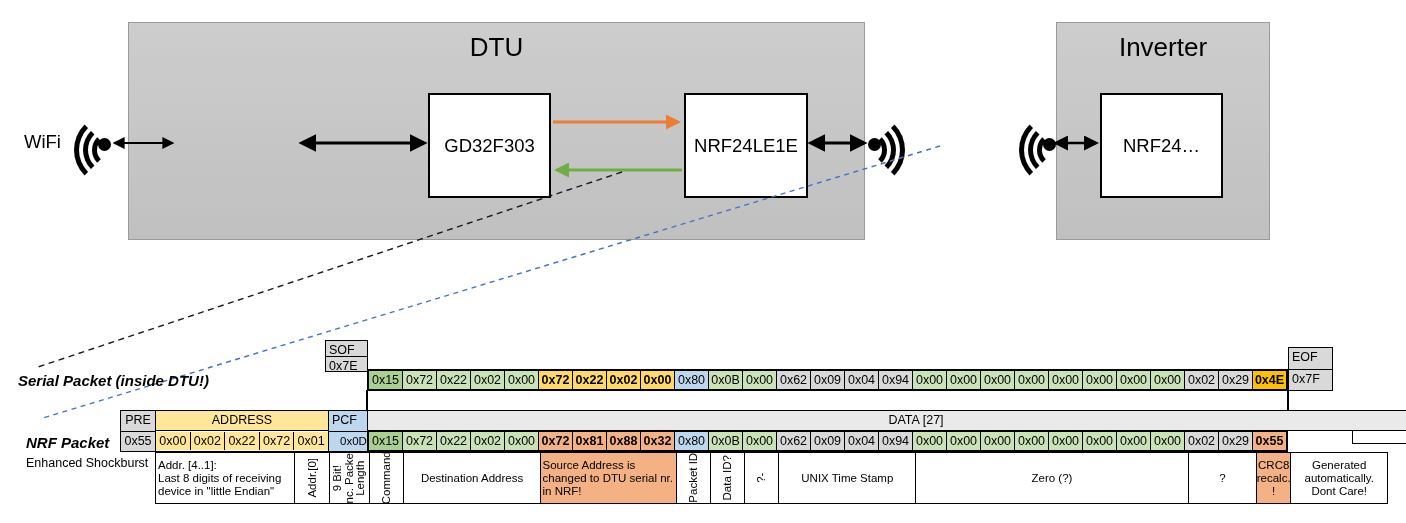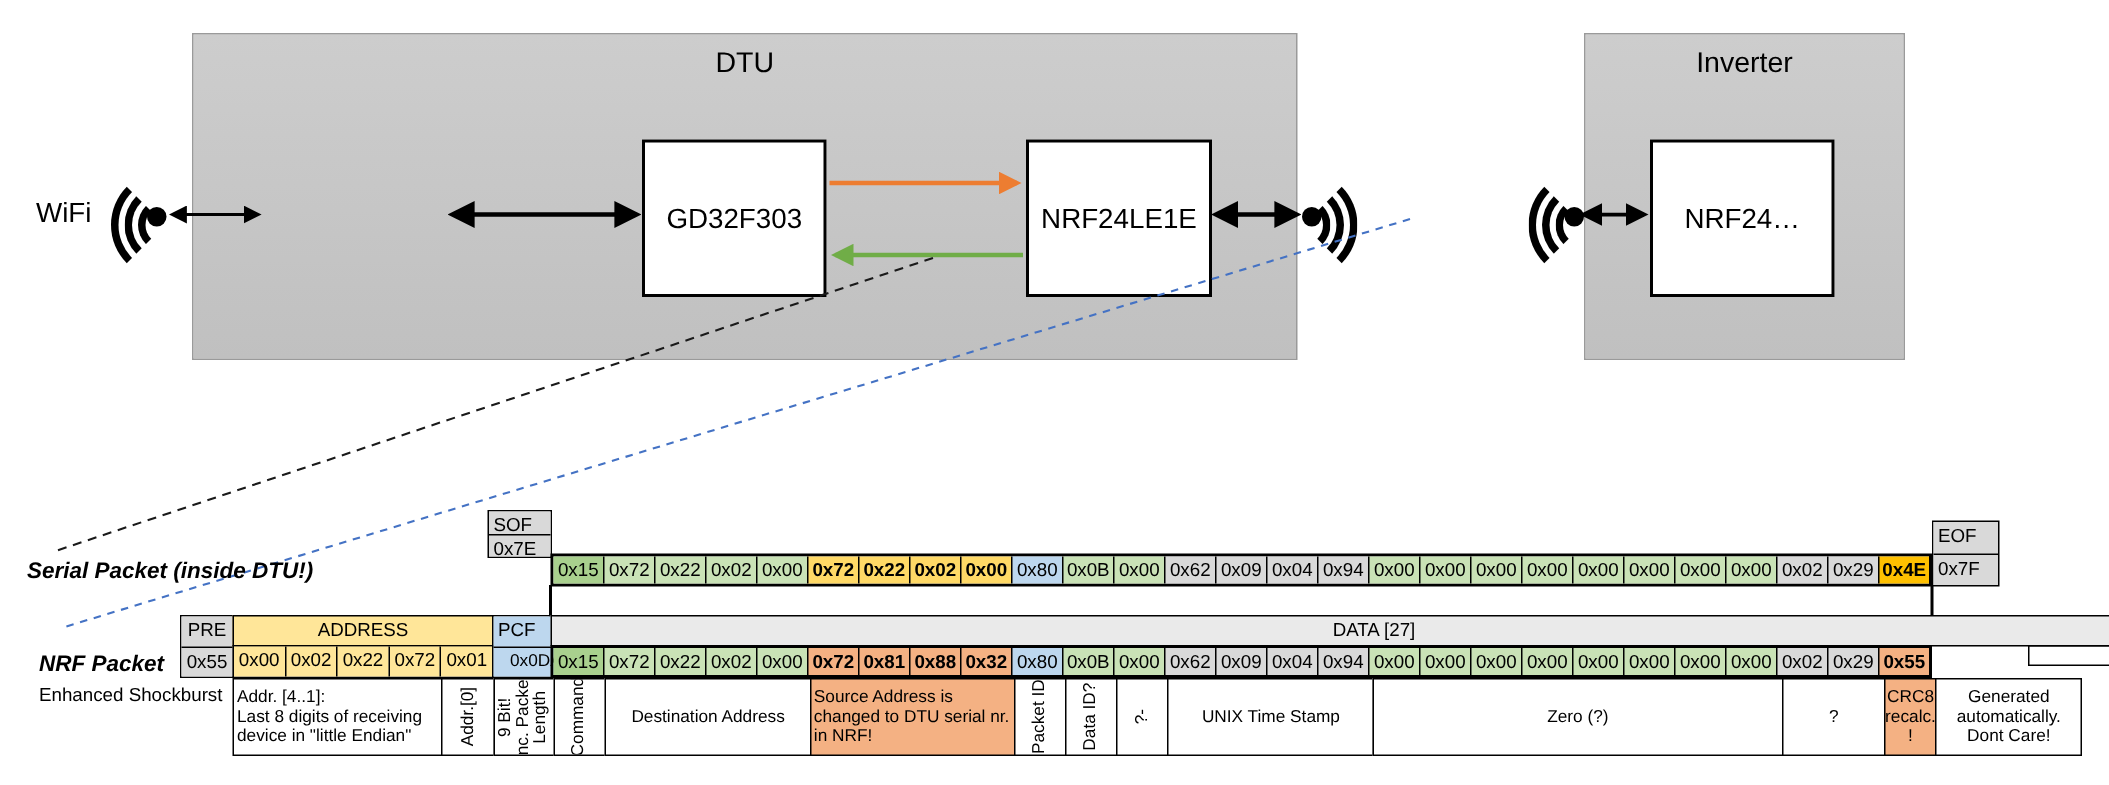--- a/index.html
+++ b/index.html
@@ -2,21 +2,21 @@
 <html><head>
 <meta charset="utf-8">
 <style>
   html,body{margin:0;padding:0;background:#fff;}
   .canvas{position:relative;width:1406px;height:523px;background:#fff;overflow:hidden;
           font-family:"Liberation Sans",sans-serif;color:#000;}
 
   
   .bigbox{position:absolute;box-sizing:border-box;border:1px solid #9a9a9a;
           background:linear-gradient(#cdcdcd,#c0c0c0);}
-  .bigbox .title{text-align:center;font-size:19px;margin-top:9px;letter-spacing:0px;}
+  .bigbox .title{text-align:center;font-size:26px;margin-top:9px;letter-spacing:0px;}
   .chip{position:absolute;box-sizing:border-box;border:2.2px solid #000;background:#fff;
         display:flex;align-items:center;justify-content:center;font-size:18.5px;}
   .wifi-label{position:absolute;font-size:18.5px;}
 
   .wifi{position:absolute;width:56px;height:76px;}
   .wifi.flip{transform:scaleX(-1);}
   .wifi .dot{position:absolute;width:13px;height:13px;border-radius:50%;background:#000;
              left:41px;top:32px;}
   .wifi .arc{position:absolute;border:5px solid transparent;border-left-color:#000;border-radius:50%;}
   .wifi .a1{width:26px;height:26px;left:34.5px;top:25.5px;}
@@ -30,21 +30,21 @@
   .slabel{position:absolute;font-size:12.5px;white-space:nowrap;}
 
   .blk{position:absolute;box-sizing:border-box;border:1.6px solid #000;}
   .blk.thick{border-width:2px;}
   .hcell{box-sizing:border-box;font-size:12.5px;line-height:19px;height:50%;overflow:hidden;}
   .hcell.pad{padding-left:3px;}
   .hcell.ctr{text-align:center;}
   .hcell.btm{border-top:1.4px solid #000;}
   .single{font-size:12.5px;line-height:18px;text-align:center;overflow:hidden;}
 
-  .brow{display:flex;}
+  .brow{display:flex;align-items:center;}
   .bcell{flex:1;box-sizing:border-box;border-left:1px solid #000;text-align:center;
          font-size:12.5px;line-height:18px;overflow:hidden;white-space:nowrap;}
   .bcell:first-child{border-left:none;}
   .bcell.bold{font-weight:bold;}
 
   .c-gray{background:#d9d9d9;}   .c-green{background:#c9e2b6;}
   .c-green2{background:#a9d08e;} .c-gold{background:#ffd966;}
   .c-orange{background:#ffc000;} .c-blue{background:#bdd7ee;}
   .c-salmon{background:#f4b183;} .c-yellow{background:#ffe699;}
   .c-crcblue{background:#8eaadb;margin-top:48px;}.c-light{background:#eaeaea;}

